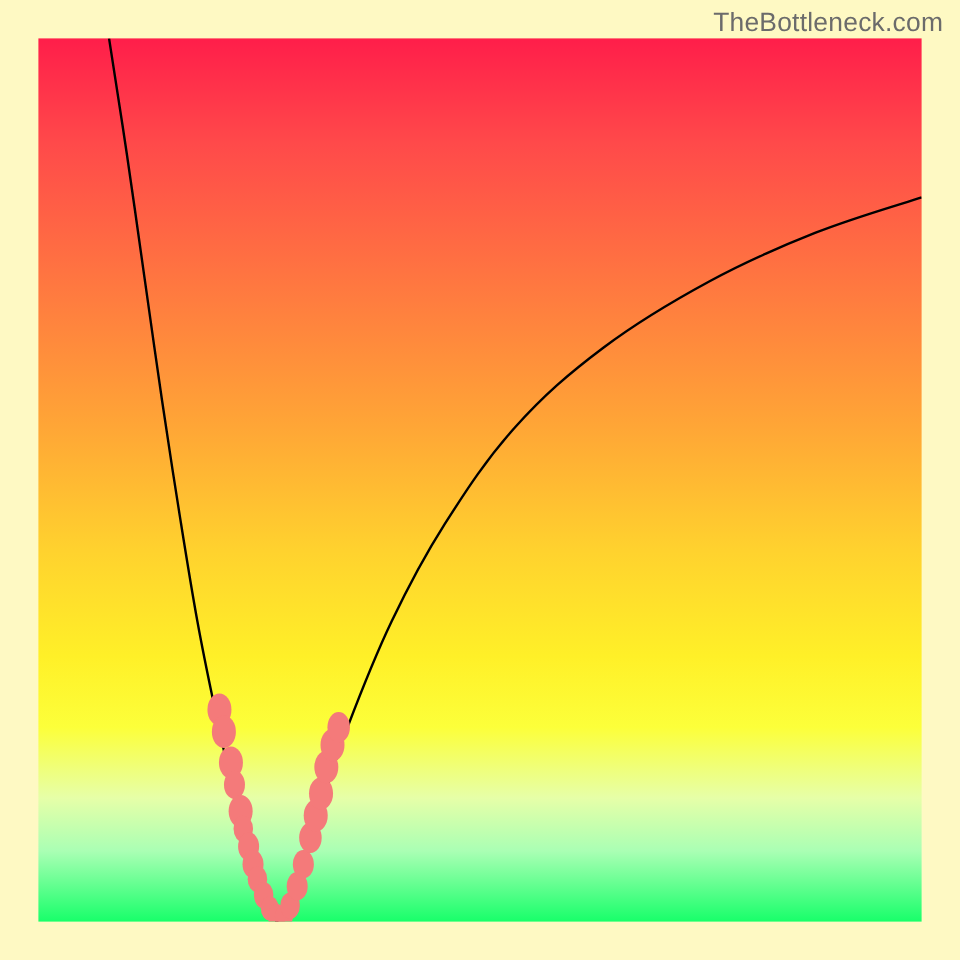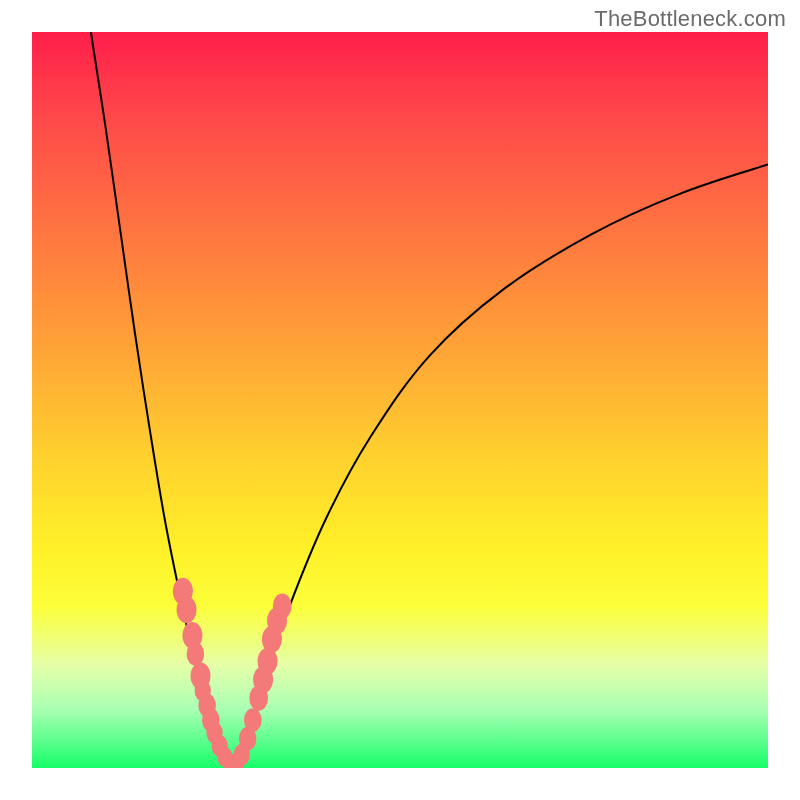--- a/index.html
+++ b/index.html
@@ -10,21 +10,21 @@
     background: #000;
     overflow: hidden;
     font-family: Arial, Helvetica, sans-serif;
   }
   .frame {
     position: absolute;
     top: 0;
     left: 0;
     width: 800px;
     height: 800px;
-    background: #ffffff;
+    background: #fef9c3;
   }
   .plot-area {
     position: absolute;
     top: 32px;
     left: 32px;
     width: 736px;
     height: 736px;
     background: linear-gradient(to bottom,
       #ff1e4a 0%,
       #ff4a4a 12%,

